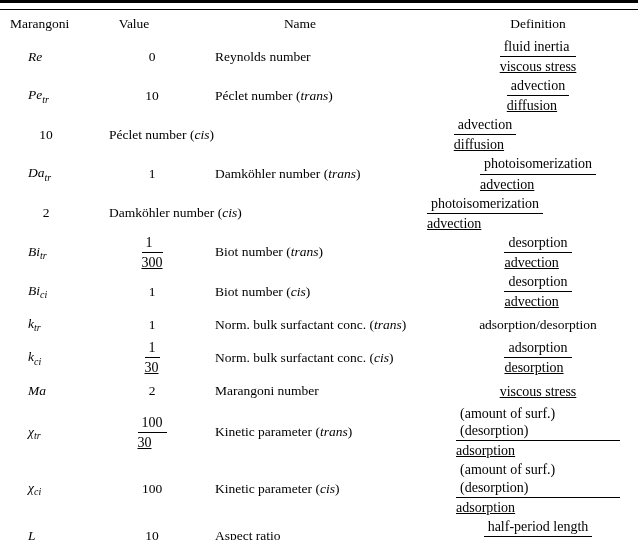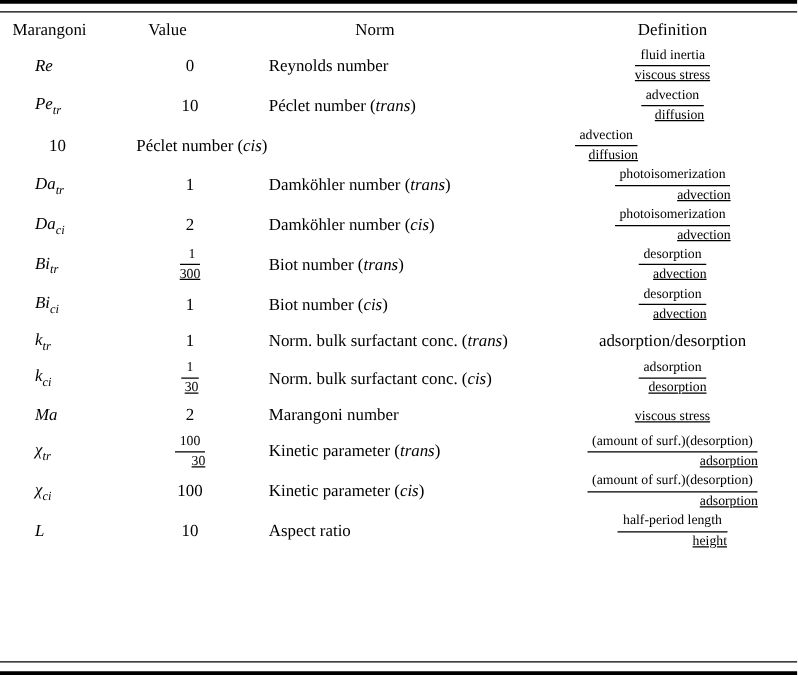--- a/index.html
+++ b/index.html
@@ -14,37 +14,37 @@
   .gap7 { height: 7px; flex: none; }
   .hrow { display: flex; align-items: center; height: 27px; flex: none; font-size: 13.5px; }
   .row  { display: flex; align-items: center; padding: 1px 18px; flex: none; font-size: 13.5px; min-height: 25px; }
   .c1  { width: 96px;  padding-left: 10px; flex: none; }
   .c2  { width: 56px;  text-align: center; flex: none; }
   .c3  { width: 276px; padding-left: 35px; box-sizing: border-box; flex: none; }
   .c3h { width: 276px; text-align: center; flex: none; }
   .c4  { flex: 1; text-align: center; }
   .it { font-style: italic; }
   sub.psub { font-style: italic; font-size: 10px; line-height: 1; margin-top: 47px; }
-  .frac { display: inline-block; text-align: right; font-size: 11px; line-height: 1.22; vertical-align: middle; }
+  .frac { display: inline-block; text-align: left; font-size: 14px; line-height: 1.22; vertical-align: middle; }
   .frac .num { display: block; border-bottom: 1px solid #000; padding: 0 4px 1px; }
   .frac .den { display: block; padding-top: 1px; text-decoration: underline; }
   .spacer { flex: 1; }
 </style>
 </head>
 <body>
 
 <div class="page">
   <div class="rule-thick"></div>
   <div class="gap6"></div>
   <div class="rule-thin"></div>
 
   <div class="hrow">
     <div class="c1">Marangoni</div>
     <div class="c2">Value</div>
-    <div class="c3h">Norm</div>
+    <div class="c3h">Name</div>
     <div class="c4">Definition</div>
   </div>
 
   <div id="table-body">
       <div class="row">
         <div class="c1"><span class="it">Re</span></div>
         <div class="c2"><span>0</span></div>
         <div class="c3"><span>Reynolds number</span></div>
         <div class="c4"><span class="frac"><span class="num">fluid inertia</span><span class="den">viscous stress</span></span></div>
       </div>
@@ -59,21 +59,20 @@
         <div class="c3"><span>Péclet number (</span><span class="it">cis</span><span>)</span></div>
         <div class="c4"><span class="frac"><span class="num">advection</span><span class="den">diffusion</span></span></div>
       </div>
       <div class="row">
         <div class="c1"><span class="it">Da</span><sub class="psub">tr</sub></div>
         <div class="c2"><span>1</span></div>
         <div class="c3"><span>Damköhler number (</span><span class="it">trans</span><span>)</span></div>
         <div class="c4"><span class="frac"><span class="num">photoisomerization</span><span class="den">advection</span></span></div>
       </div>
       <div class="row">
-        <div class="c1"><span class="it">Da</span><sub class="psub">ci</sub></div>
         <div class="c2"><span>2</span></div>
         <div class="c3"><span>Damköhler number (</span><span class="it">cis</span><span>)</span></div>
         <div class="c4"><span class="frac"><span class="num">photoisomerization</span><span class="den">advection</span></span></div>
       </div>
       <div class="row">
         <div class="c1"><span class="it">Bi</span><sub class="psub">tr</sub></div>
         <div class="c2"><span class="frac"><span class="num">1</span><span class="den">300</span></span></div>
         <div class="c3"><span>Biot number (</span><span class="it">trans</span><span>)</span></div>
         <div class="c4"><span class="frac"><span class="num">desorption</span><span class="den">advection</span></span></div>
       </div>

